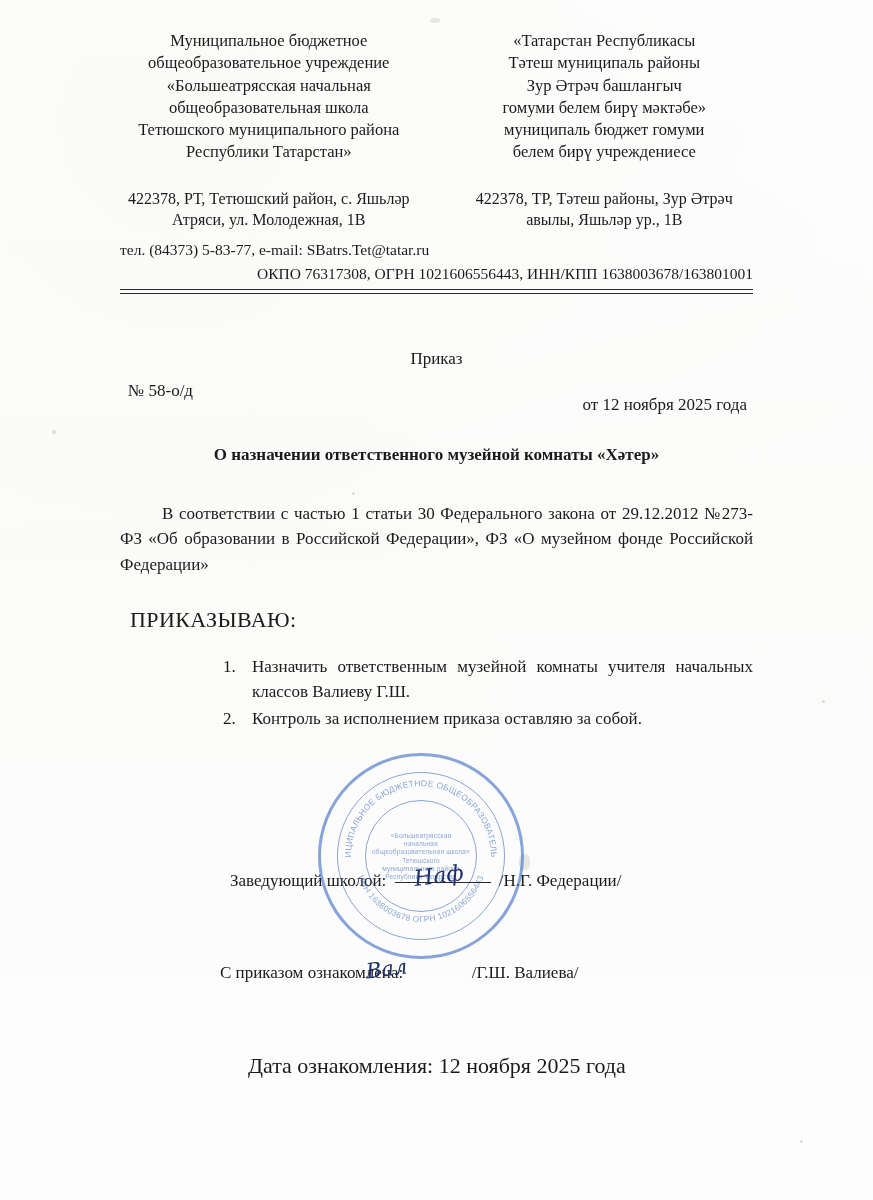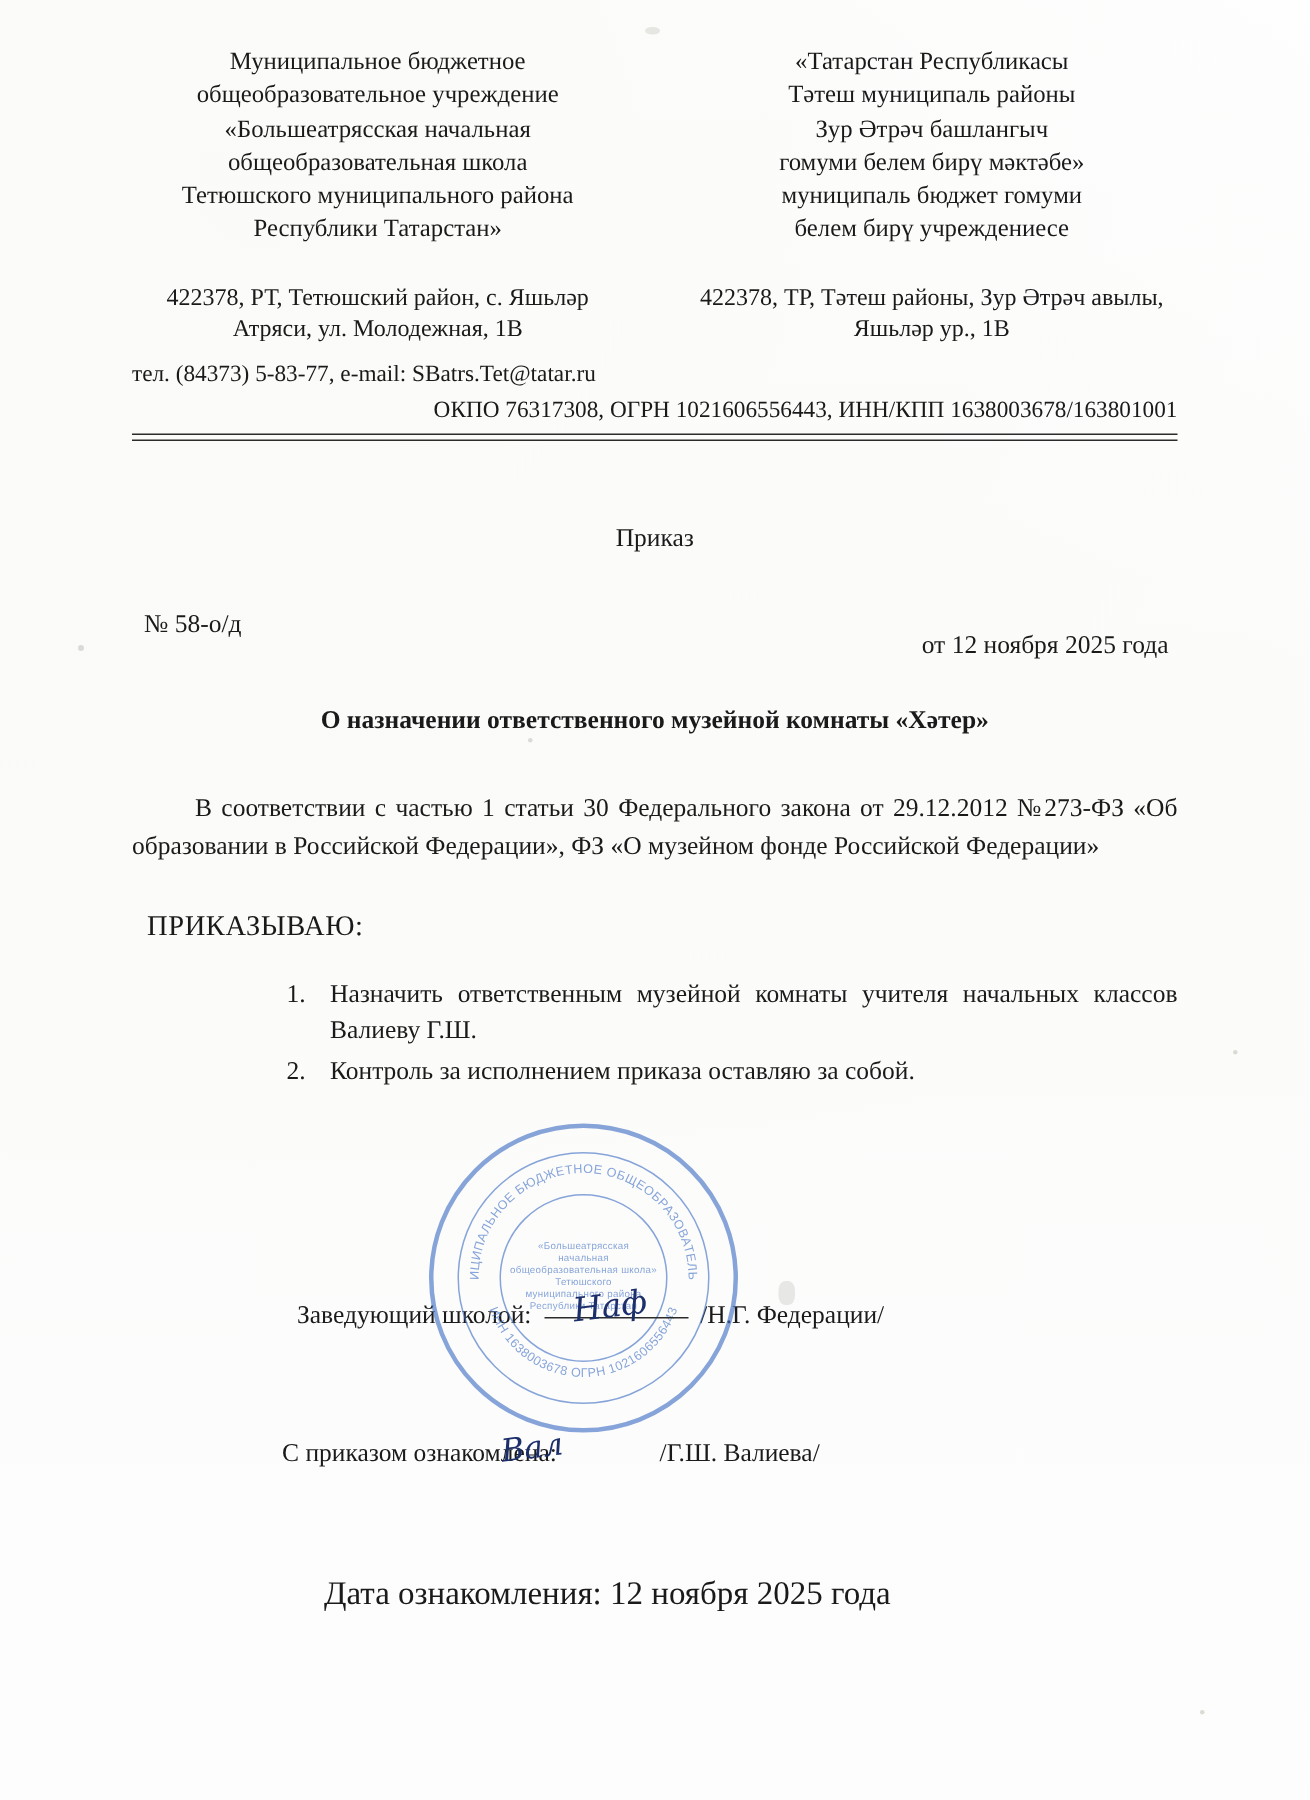--- a/index.html
+++ b/index.html
@@ -24,21 +24,21 @@
     content: "";
     position: absolute;
     inset: 0;
     background:
       radial-gradient(circle at 20% 10%, rgba(250,250,248,0.9), rgba(253,253,252,0) 60%),
       linear-gradient(180deg, #fefefe 0%, #fbfbfa 45%, #fdfdfd 100%);
     pointer-events: none;
   }
   .content {
     position: relative;
-    padding: 0 88px;
+    padding: 0 120px;
   }
 
   
   .letterhead {
     display: flex;
     justify-content: space-between;
     padding-top: 30px;
   }
   .lh-col {
     width: 47%;
@@ -80,21 +80,21 @@
   
   .doc-type {
     text-align: center;
     font-size: 17px;
     margin-top: 55px;
   }
   .numdate {
     display: flex;
     justify-content: space-between;
     align-items: flex-end;
-    margin-top: 37px;
+    margin-top: 12px;
     font-size: 17px;
     font-family: Liberation Serif, serif;
   }
   .numdate .num { padding-left: 8px; }
   .numdate .date { padding-right: 6px; padding-bottom: 0; position: relative; top: 14px; }
 
   .title {
     text-align: center;
     font-weight: bold;
     font-size: 17px;
@@ -102,21 +102,21 @@
   }
   .preamble {
     margin-top: 36px;
     font-size: 17px;
     line-height: 1.5;
     text-align: justify;
     text-indent: 42px;
   }
   .order-word {
     margin-top: 30px;
-    font-size: 19px;
+    font-size: 22px;
     letter-spacing: 0.4px;
     padding-left: 10px;
   }
   ol.items {
     margin: 22px 0 0 0;
     padding-left: 120px;
     font-size: 17px;
     line-height: 1.45;
   }
   ol.items li {

